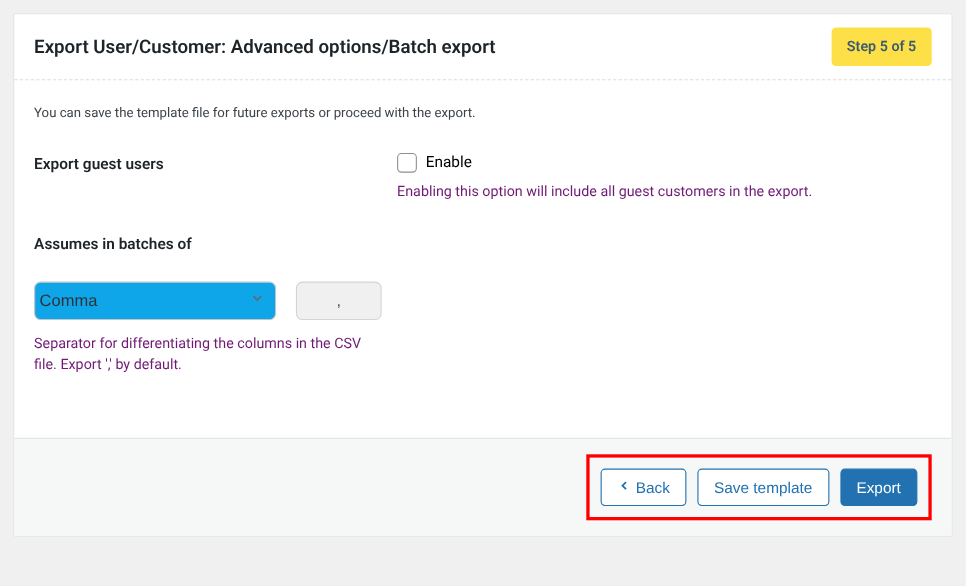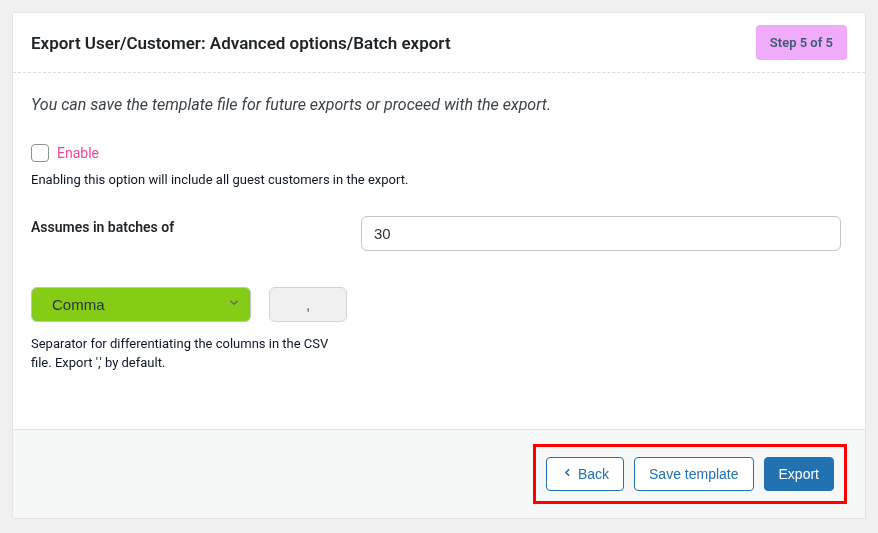--- a/index.html
+++ b/index.html
@@ -27,35 +27,34 @@
       justify-content: space-between;
       padding: 12px 18px 12px 18px;
       border-bottom: 1px dashed #dcdcde;
     }
     .card-title {
       font-size: 17px;
       font-weight: 600;
       color: #1d2327;
     }
     .step-badge {
-      background: #f0abfc;
+      background: #fde047;
       color: #3c5b72;
       font-size: 13px;
       font-weight: 600;
       padding: 10px 14px;
       border-radius: 4px;
     }
     .card-body {
       padding: 22px 18px 30px 18px;
     }
     .intro {
-      font-size: 16px;
+      font-size: 12px;
       color: #3c434a;
       margin-bottom: 30px;
-      font-style: italic;
     }
     .form-row {
       display: flex;
       align-items: flex-start;
       margin-bottom: 26px;
     }
     .form-label {
       width: 330px;
       flex-shrink: 0;
       font-weight: 600;
@@ -75,25 +74,25 @@
     .checkbox-wrap input[type="checkbox"] {
       width: 18px;
       height: 18px;
       border: 1px solid #8c8f94;
       border-radius: 4px;
       appearance: none;
       cursor: pointer;
     }
     .checkbox-label {
       font-size: 14px;
-      color: #ec4899;
+      color: #000000;
     }
     .help-text {
       font-size: 13px;
-      color: #0f172a;
+      color: #701a75;
       line-height: 1.5;
       max-width: 480px;
     }
     .text-input {
       width: 480px;
       padding: 8px 12px;
       font-size: 15px;
       border: 1px solid #c3c4c7;
       border-radius: 6px;
       color: #2c3338;
@@ -103,25 +102,25 @@
       display: flex;
       gap: 18px;
       margin-bottom: 12px;
     }
     .select-wrap {
       position: relative;
       width: 220px;
     }
     .select {
       width: 100%;
-      padding: 8px 32px 8px 20px;
+      padding: 8px 32px 8px 4px;
       font-size: 15px;
       border: 1px solid #c3c4c7;
       border-radius: 6px;
-      background: #84cc16;
+      background: #0ea5e9;
       appearance: none;
       cursor: pointer;
       color: #2c3338;
     }
     .select-chevron {
       position: absolute;
       right: 10px;
       top: 50%;
       transform: translateY(-50%);
       pointer-events: none;
@@ -182,33 +181,33 @@
 
   <div class="card-header">
     <div class="card-title">Export User/Customer: Advanced options/Batch export</div>
     <div class="step-badge">Step 5 of 5</div>
   </div>
 
   <div class="card-body">
     <p class="intro">You can save the template file for future exports or proceed with the export.</p>
 
     <div class="form-row">
+      <div class="form-label">Export guest users</div>
       <div class="form-control">
         <div class="checkbox-wrap">
           <input type="checkbox" style="">
           <span class="checkbox-label">Enable</span>
         </div>
         <div class="help-text">Enabling this option will include all guest customers in the export.</div>
       </div>
     </div>
 
     <div class="form-row">
       <div class="form-label">Assumes in batches of</div>
       <div class="form-control">
-        <input type="text" class="text-input" value="30" style="">
       </div>
     </div>
 
     <div class="form-row">
       <div class="form-control">
         <div class="delimiter-row">
           <div class="select-wrap">
             <select class="select">
               <option>Comma</option>
             </select>

